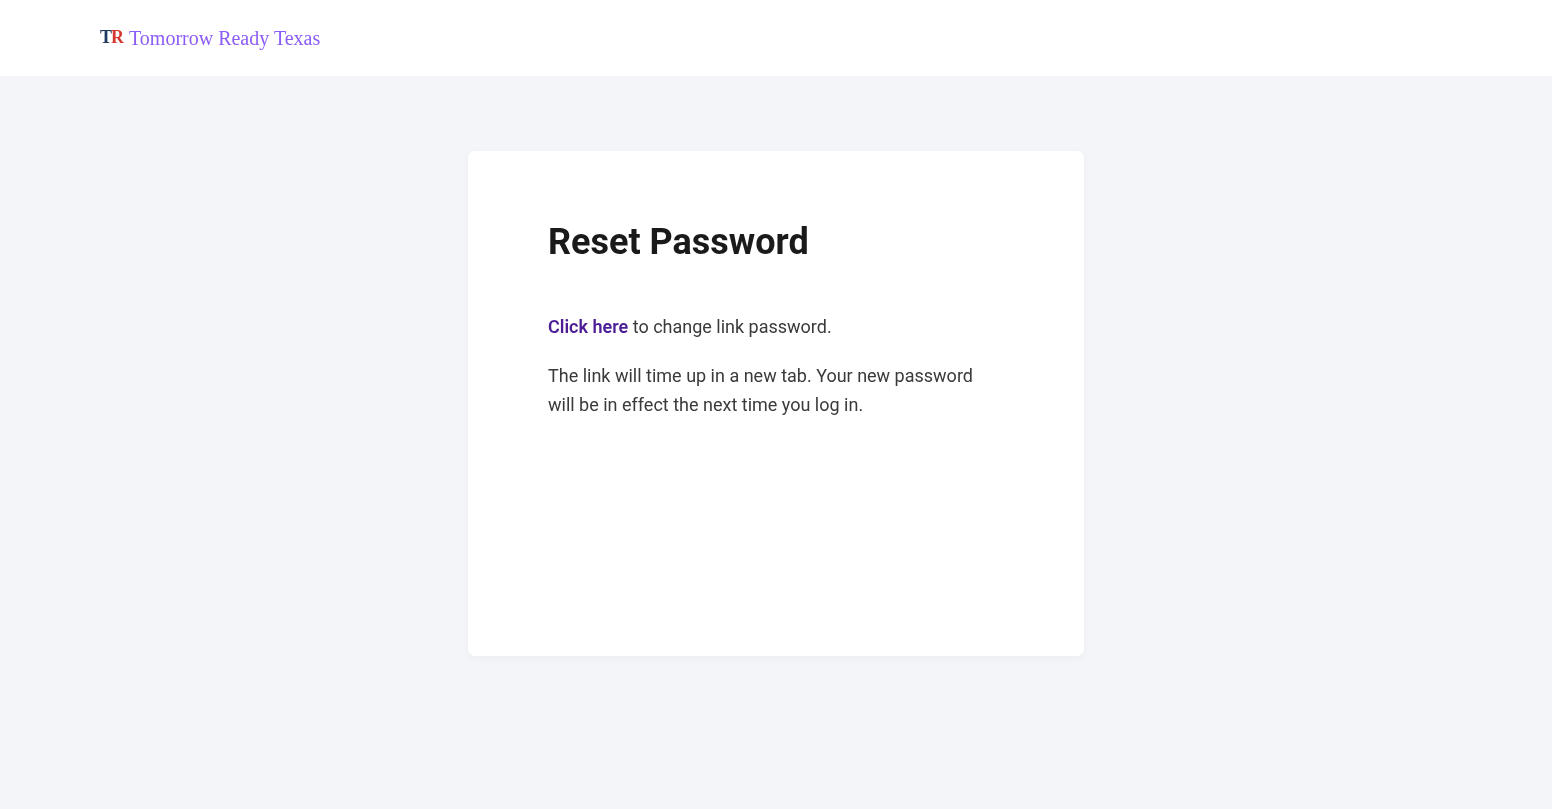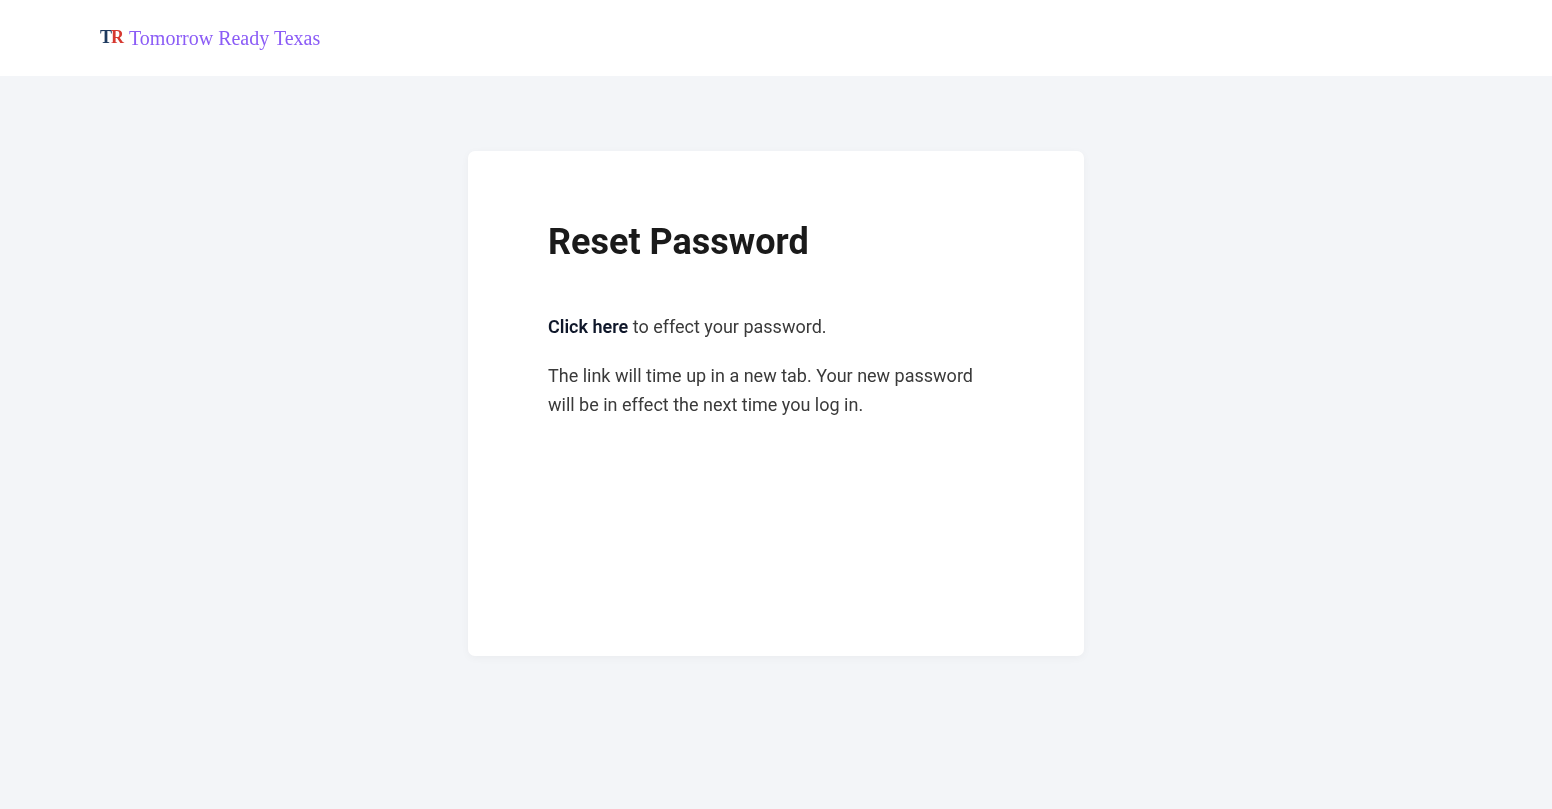--- a/index.html
+++ b/index.html
@@ -74,21 +74,21 @@
     }
     
     .card-text {
       font-size: 18px;
       color: #3a3a3a;
       line-height: 1.6;
       margin-bottom: 20px;
     }
     
     .link {
-      color: #0f172a;
+      color: #4c1d95;
       font-weight: 600;
       text-decoration: none;
       cursor: pointer;
     }
   </style>
 </head>
 <body>
 
 <header class="header">
   <div class="logo-container">
@@ -96,17 +96,17 @@
       <span class="logo-t">T</span><span class="logo-r">R</span>
     </span>
     <span class="logo-text">Tomorrow Ready Texas</span>
   </div>
 </header>
 
 <main class="main-content">
   <div class="card">
     <h1 class="card-title">Reset Password</h1>
     <p class="card-text">
-      <a class="link">Click here</a><span> to effect your password.</span>
+      <a class="link">Click here</a><span> to change link password.</span>
     </p>
     <p class="card-text">The link will time up in a new tab. Your new password will be in effect the next time you log in.</p>
   </div>
 </main>
 
 </body></html>

